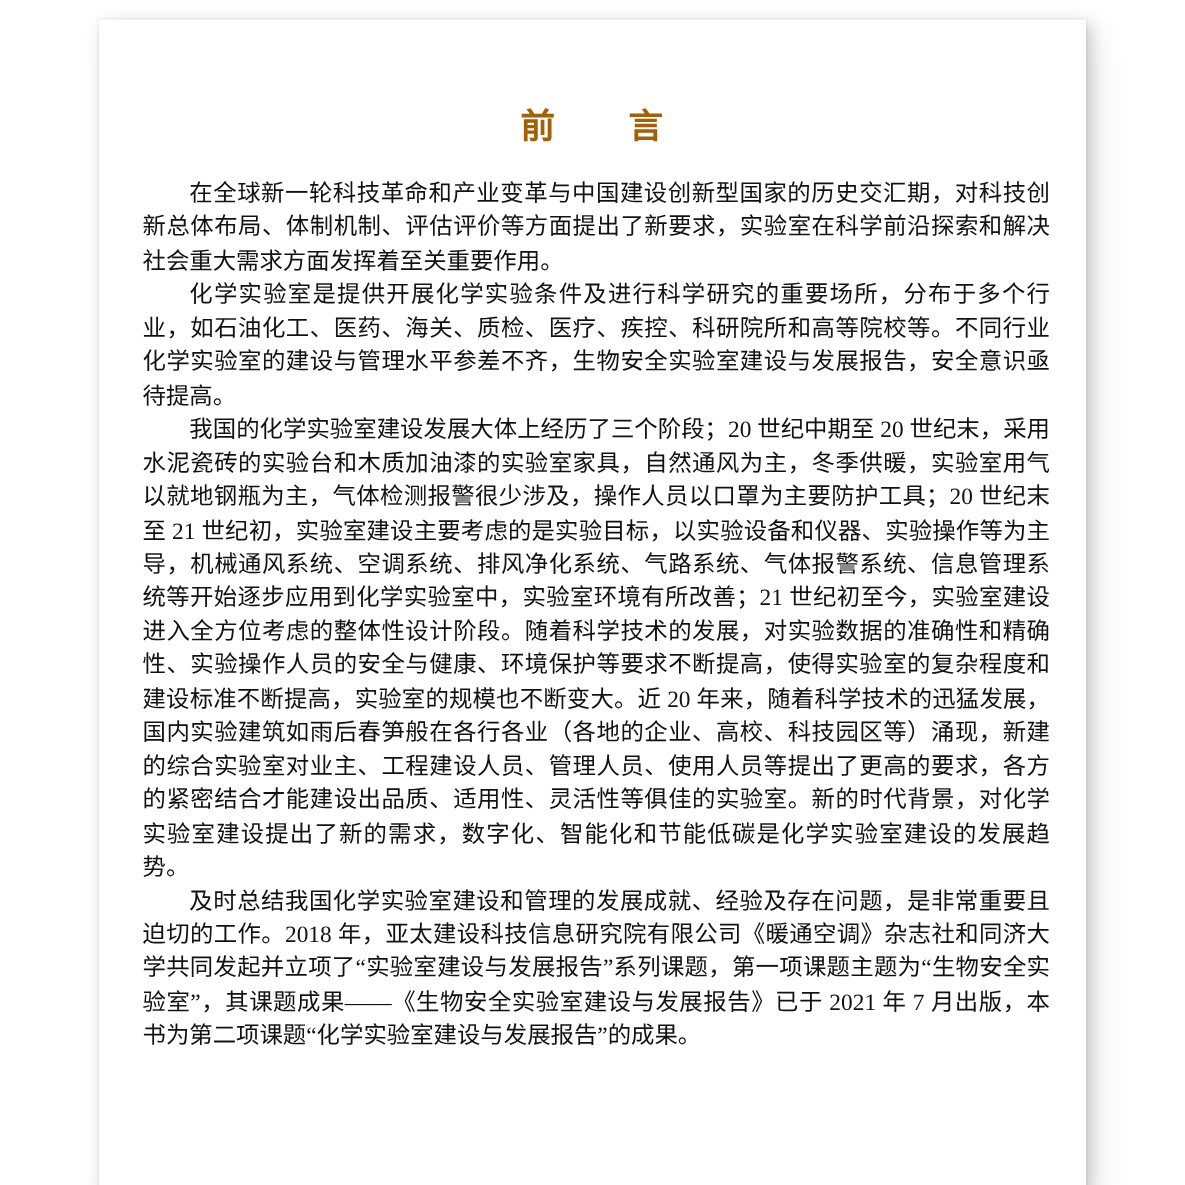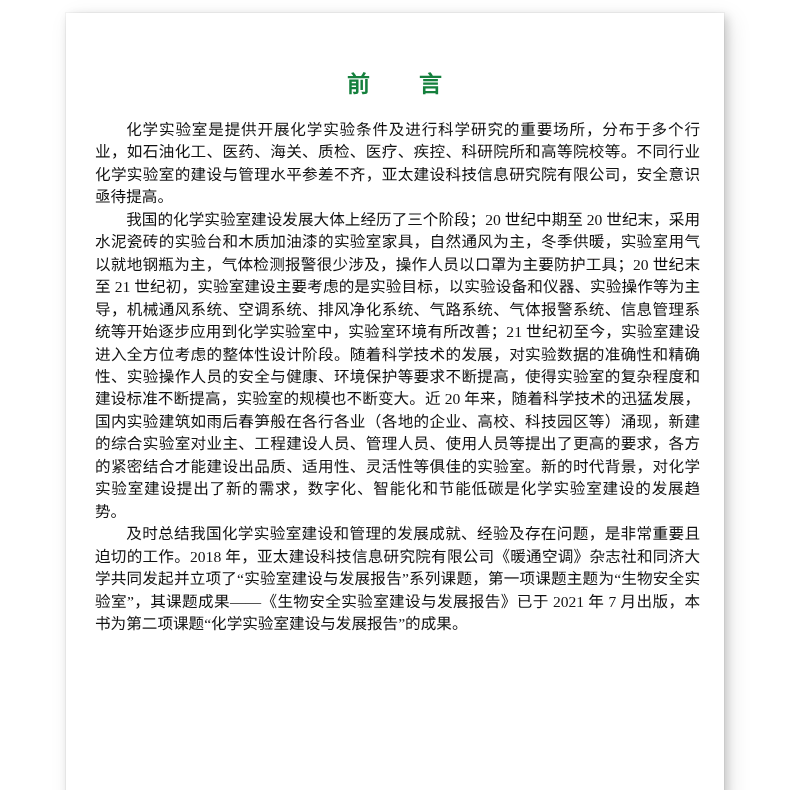--- a/index.html
+++ b/index.html
@@ -48,21 +48,21 @@
 
   #doc-title {
     position: absolute;
     left: 0;
     top: 52px;
     width: 658px;
     text-align: center;
     font-size: 23px;
     font-weight: bold;
     letter-spacing: 1px;
-    color: #15803d;
+    color: #a16207;
     font-family: "Liberation Serif", "DejaVu Serif", serif;
     white-space: pre;
   }
 
   #body-text {
     position: absolute;
     left: 29px;
     top: 106px;
     width: 605px;
     font-size: 15.6px;
@@ -90,21 +90,22 @@
 </head>
 <body>
 
 <div id="page-shadow-wrap">
   <div id="page">
     <div id="page-inner">
 
       <div id="doc-title">前　　言</div>
 
       <div id="body-text">
-        <p>化学实验室是提供开展化学实验条件及进行科学研究的重要场所，分布于多个行业，如石油化工、医药、海关、质检、医疗、疾控、科研院所和高等院校等。不同行业化学实验室的建设与管理水平参差不齐，亚太建设科技信息研究院有限公司，安全意识亟待提高。</p>
+        <p>在全球新一轮科技革命和产业变革与中国建设创新型国家的历史交汇期，对科技创新总体布局、体制机制、评估评价等方面提出了新要求，实验室在科学前沿探索和解决社会重大需求方面发挥着至关重要作用。</p>
+        <p>化学实验室是提供开展化学实验条件及进行科学研究的重要场所，分布于多个行业，如石油化工、医药、海关、质检、医疗、疾控、科研院所和高等院校等。不同行业化学实验室的建设与管理水平参差不齐，生物安全实验室建设与发展报告，安全意识亟待提高。</p>
         <p>我国的化学实验室建设发展大体上经历了三个阶段；20 世纪中期至 20 世纪末，采用水泥瓷砖的实验台和木质加油漆的实验室家具，自然通风为主，冬季供暖，实验室用气以就地钢瓶为主，气体检测报警很少涉及，操作人员以口罩为主要防护工具；20 世纪末至 21 世纪初，实验室建设主要考虑的是实验目标，以实验设备和仪器、实验操作等为主导，机械通风系统、空调系统、排风净化系统、气路系统、气体报警系统、信息管理系统等开始逐步应用到化学实验室中，实验室环境有所改善；21 世纪初至今，实验室建设进入全方位考虑的整体性设计阶段。随着科学技术的发展，对实验数据的准确性和精确性、实验操作人员的安全与健康、环境保护等要求不断提高，使得实验室的复杂程度和建设标准不断提高，实验室的规模也不断变大。近 20 年来，随着科学技术的迅猛发展，国内实验建筑如雨后春笋般在各行各业（各地的企业、高校、科技园区等）涌现，新建的综合实验室对业主、工程建设人员、管理人员、使用人员等提出了更高的要求，各方的紧密结合才能建设出品质、适用性、灵活性等俱佳的实验室。新的时代背景，对化学实验室建设提出了新的需求，数字化、智能化和节能低碳是化学实验室建设的发展趋势。</p>
         <p>及时总结我国化学实验室建设和管理的发展成就、经验及存在问题，是非常重要且迫切的工作。2018 年，亚太建设科技信息研究院有限公司《暖通空调》杂志社和同济大学共同发起并立项了“实验室建设与发展报告”系列课题，第一项课题主题为“生物安全实验室”，其课题成果——《生物安全实验室建设与发展报告》已于 2021 年 7 月出版，本书为第二项课题“化学实验室建设与发展报告”的成果。</p>
 
       </div>
 
     </div>
   </div>
 </div>
 
 </body></html>

